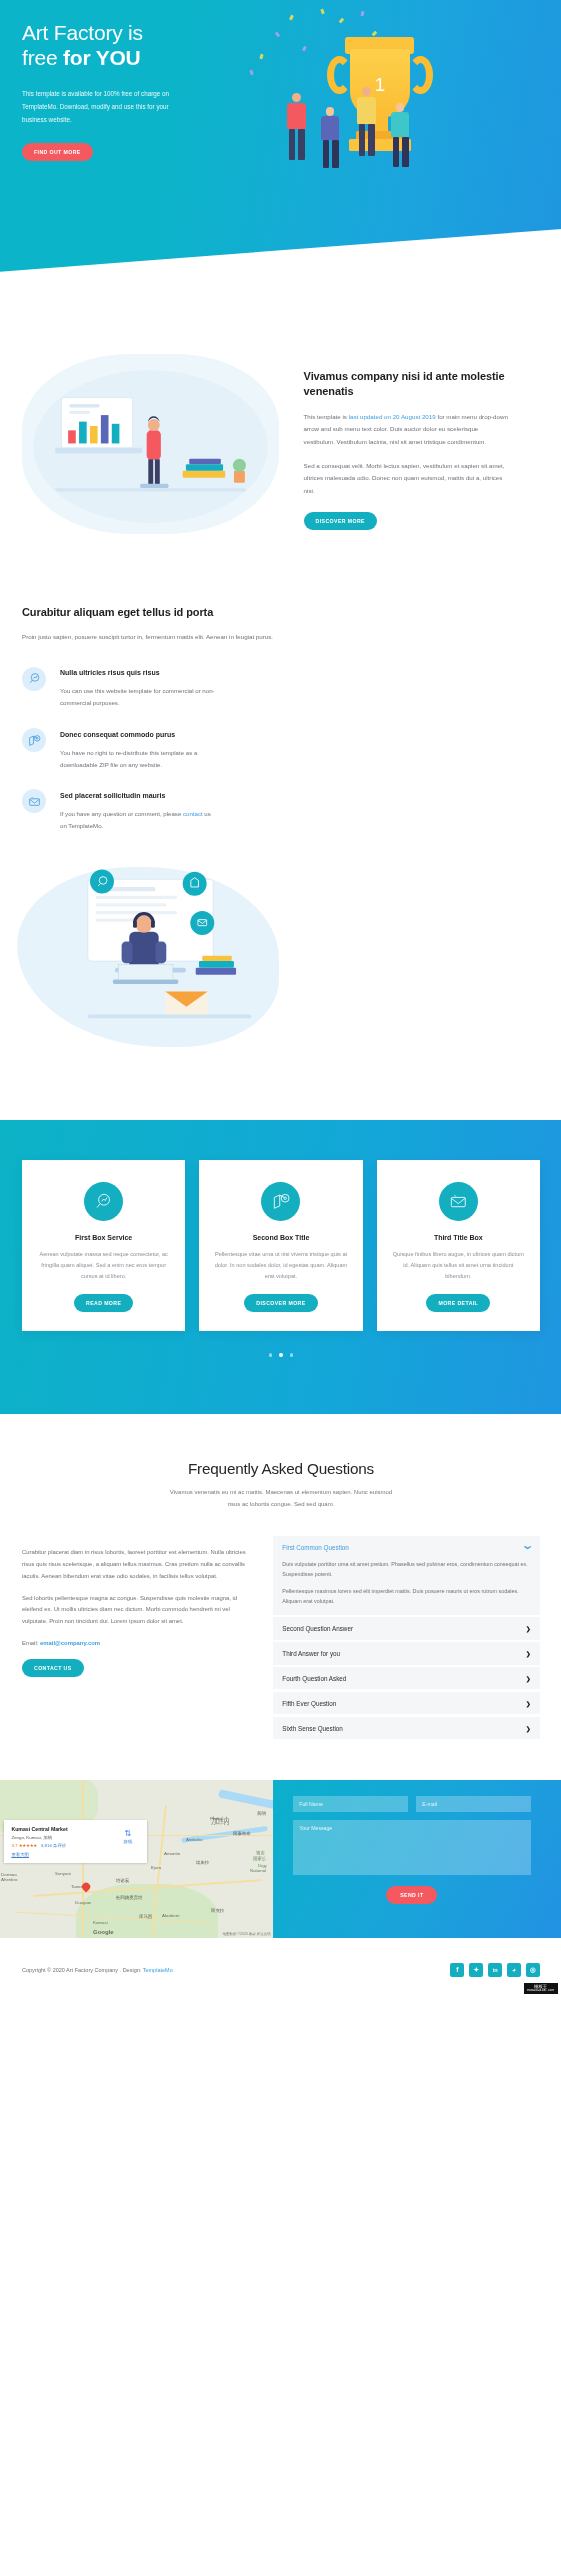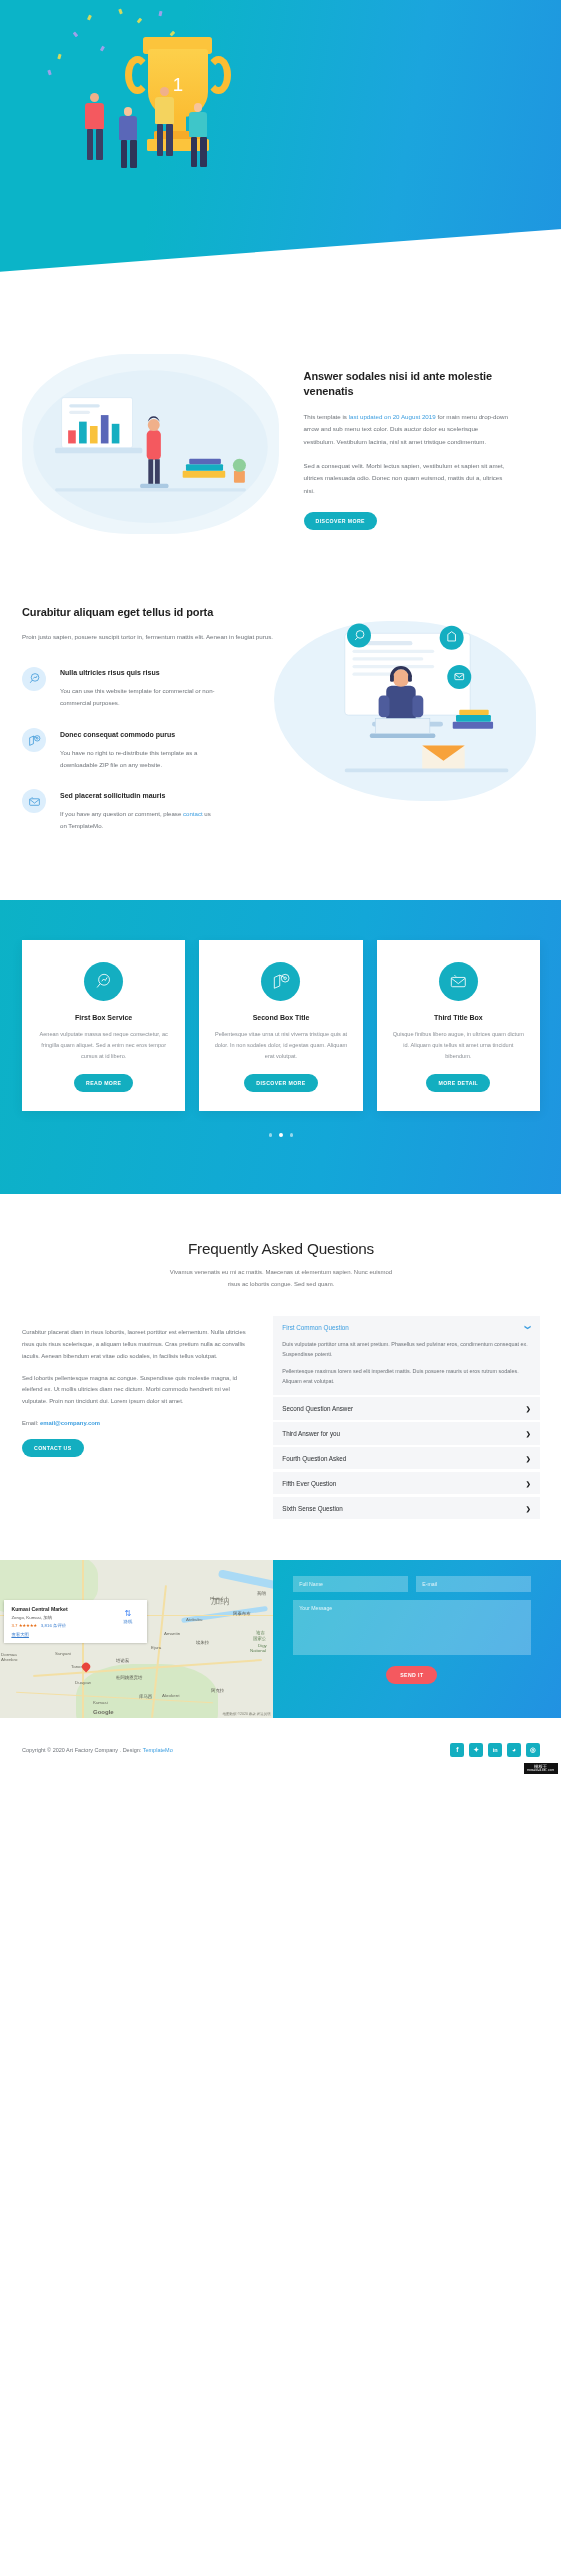--- a/index.html
+++ b/index.html
@@ -116,20 +116,21 @@
   }
   .sec-p {
     margin-top: 11px; font-size: 6.2px; line-height: 2.05; color: #6d7278;
   }
   .sec-p a { color: #3c9ee0; }
 
   
   .sec-feat {
     display: flex; padding: 22px 22px 49px 22px;
     position: relative;
+    flex-direction: column;
   }
   .feat-left { width: 257px; }
   .feat-list { margin-top: 23px; }
   .feat-item { display: flex; margin-bottom: 18.6px; }
   .feat-ico {
     flex: 0 0 24px; width: 24px; height: 24px; border-radius: 50%;
     background: #dceefc; display: flex; align-items: center; justify-content: center;
   }
   .feat-body { padding-left: 14px; padding-top: 1.6px; }
   .feat-body h4 { font-size: 7px; color: #1f1f1f; font-weight: 700; line-height: 1.45; }
@@ -271,20 +272,28 @@
 </style>
 </head>
 <body>
 
 <div class="page">
 
   <section class="hero">
 
 
     <div class="hero-inner">
+      <div class="hero-text">
+        <div class="hero-title">
+          <div>Art Factory is</div>
+          <div><span>free </span><b>for YOU</b></div>
+        </div>
+        <p class="hero-p">This template is available for 100% free of charge on TemplateMo. Download, modify and use this for your business website.</p>
+        <button class="btn btn-red">FIND OUT MORE</button>
+      </div>
 
       <div class="hero-art">
 
         <div class="confetti" style="left:66px;top:15.3px;width:2.7px;height:4.9px;background:#f7e04b;transform:rotate(25deg)"></div>
         <div class="confetti" style="left:97px;top:8.7px;width:2.7px;height:4.9px;background:#f7e04b;transform:rotate(-20deg)"></div>
         <div class="confetti" style="left:116px;top:17.5px;width:2.7px;height:4.9px;background:#f7e04b;transform:rotate(40deg)"></div>
         <div class="confetti" style="left:137px;top:11px;width:2.7px;height:4.9px;background:#b79df0;transform:rotate(12deg)"></div>
         <div class="confetti" style="left:52px;top:32px;width:2.7px;height:4.9px;background:#b79df0;transform:rotate(-38deg)"></div>
         <div class="confetti" style="left:79px;top:46px;width:2.7px;height:4.9px;background:#b79df0;transform:rotate(30deg)"></div>
         <div class="confetti" style="left:36px;top:54px;width:2.7px;height:4.9px;background:#f7e04b;transform:rotate(15deg)"></div>
@@ -358,21 +367,21 @@
         <rect x="294" y="214" width="78" height="13" rx="2" fill="#f9c23c"></rect>
         <rect x="300" y="202" width="68" height="12" rx="2" fill="#14aec1"></rect>
         <rect x="306" y="192" width="58" height="10" rx="2" fill="#5a67b8"></rect>
 
         <rect x="388" y="214" width="20" height="22" rx="2" fill="#f4a261"></rect>
         <circle cx="398" cy="204" r="12" fill="#8fcf9b"></circle>
         <rect x="60" y="246" width="350" height="6" rx="3" fill="#d4e6f3"></rect>
       </svg>
     </div>
     <div class="about-text">
-      <h2 class="sec-h">Answer sodales nisi id ante molestie venenatis</h2>
+      <h2 class="sec-h">Vivamus company nisi id ante molestie venenatis</h2>
       <p class="sec-p"><span>This template is </span><a href="#">last updated on 20 August 2019</a><span> for main menu drop-down arrow and sub menu text color. Duis auctor dolor eu scelerisque vestibulum. Vestibulum lacinia, nisl sit amet tristique condimentum.</span></p>
       <p class="sec-p">Sed a consequat velit. Morbi lectus sapien, vestibulum et sapien sit amet, ultrices malesuada odio. Donec non quam euismod, mattis dui a, ultrices nisi.</p>
       <button class="btn btn-teal" style="margin-top:14px">DISCOVER MORE</button>
     </div>
   </section>
 
   <section class="sec-feat">
     <div class="feat-left">
       <h2 class="sec-h">Curabitur aliquam eget tellus id porta</h2>
       <p class="sec-p">Proin justo sapien, posuere suscipit tortor in, fermentum mattis elit. Aenean in feugiat purus.</p>

